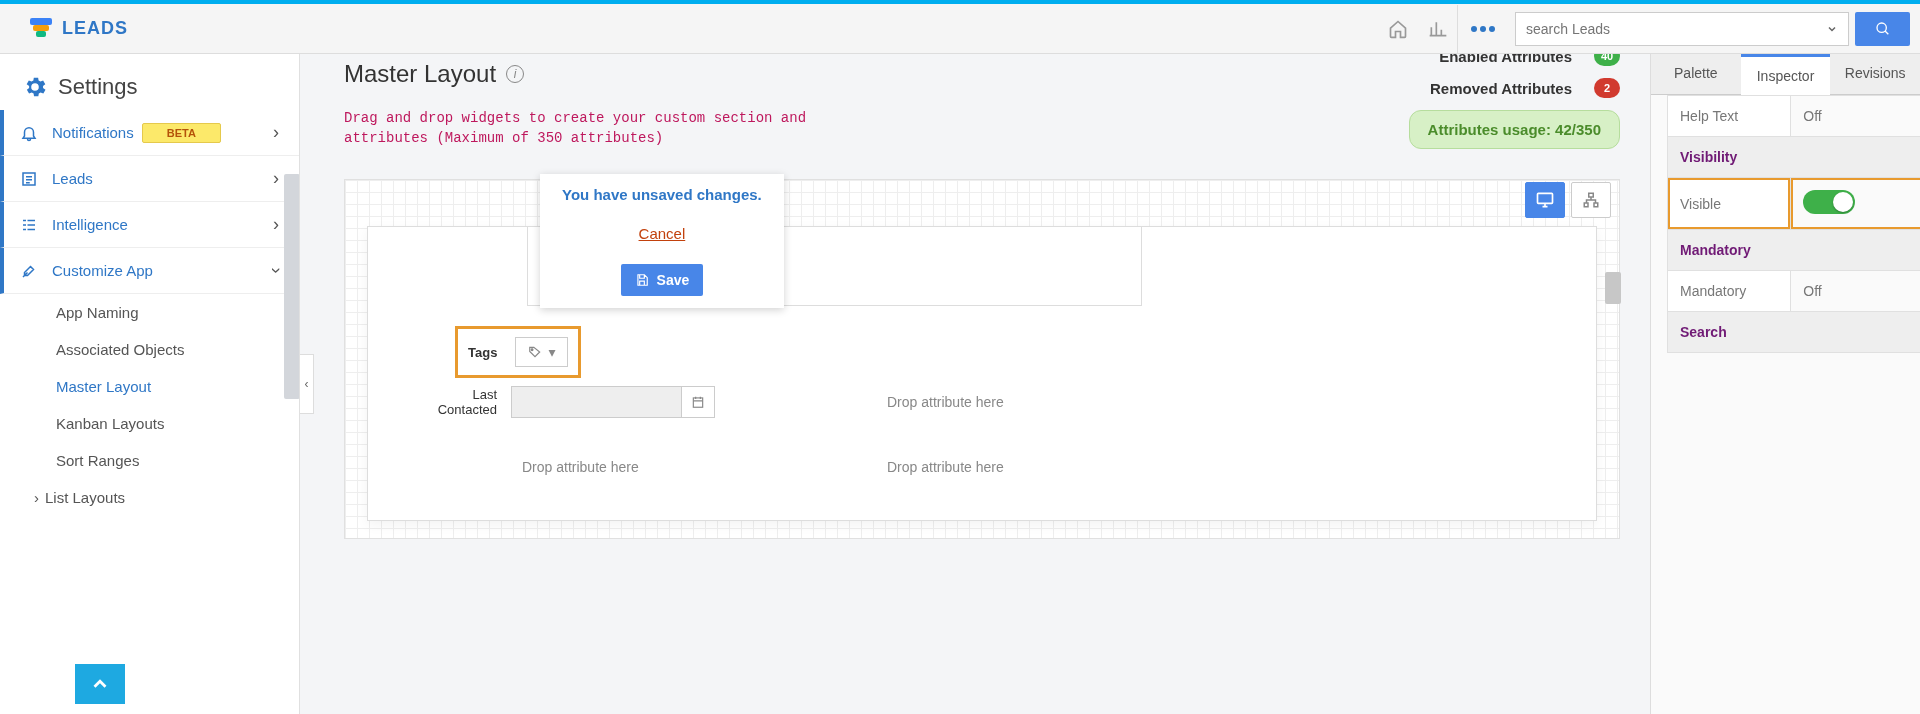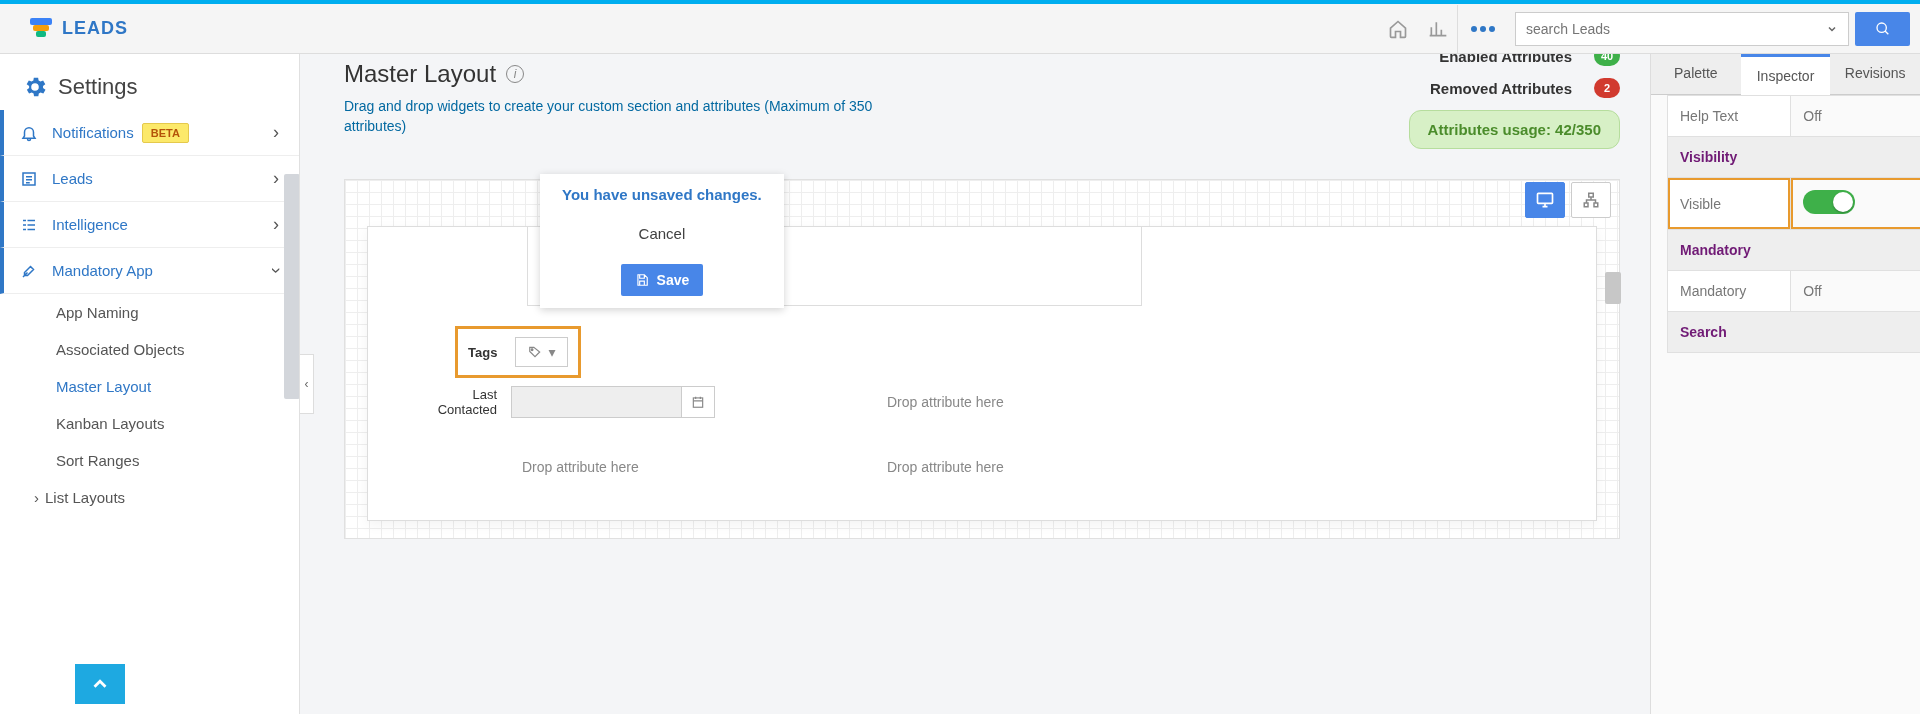--- a/index.html
+++ b/index.html
@@ -53,21 +53,21 @@
 }
 .gear-icon { width: 26px; height: 26px; }
 .settings-header .title { font-size: 22px; color: #444; }
 .nav-item {
   display: flex; align-items: center; padding: 12px 20px 12px 16px;
   border-left: 4px solid #2f77c6; border-bottom: 1px solid #eee;
   cursor: pointer; color: #2f77c6; font-size: 15px; position: relative;
 }
 .nav-item .ico { width: 18px; height: 18px; margin-right: 14px; display: flex; align-items: center; justify-content: center; }
 .nav-item .chev { margin-left: auto; color: #555; font-size: 18px; }
-.beta-badge { background: #fce96a; border: 1px solid #e5c94c; color: #b45309; font-size: 11px; font-weight: bold; padding: 3px 8px; margin-left: 8px; border-radius: 2px; }
+.beta-badge { background: #fce96a; border: 1px solid #e5c94c; color: #b45309; font-size: 11px; font-weight: bold; padding: 3px 24px; margin-left: 8px; border-radius: 2px; }
 .sub-item {
   padding: 10px 20px 10px 56px; color: #555; font-size: 15px; cursor: pointer;
 }
 .sub-item.active { color: #2f77c6; font-weight: 500; }
 .sub-item .chev-r { display: inline-block; margin-right: 6px; color: #555; margin-left: -22px; }
 .chevup-btn {
   position: fixed; left: 75px; bottom: 10px; width: 50px; height: 40px;
   background: #1ea9e1; display: flex; align-items: center; justify-content: center; cursor: pointer;
 }
 .chevup-btn svg { width: 22px; height: 22px; stroke: #fff; fill: none; stroke-width: 3; }
@@ -77,21 +77,21 @@
   display: flex; align-items: center; justify-content: center; cursor: pointer;
   height: 60px; align-self: center; color: #666; font-size: 12px;
 }
 .side-scroll { width: 16px; background: #d3d6db; border-radius: 2px; height: 225px; position: absolute; left: 284px; top: 120px; }
 
 .content { flex: 1; padding: 6px 30px; overflow-y: auto; position: relative; }
 .page-head { display: flex; }
 .page-title-row { display: flex; align-items: center; gap: 10px; }
 .page-title { font-size: 24px; color: #333; font-weight: 400; }
 .info-circ { width: 18px; height: 18px; border: 1.5px solid #888; border-radius: 50%; display: flex; align-items: center; justify-content: center; font-size: 12px; color: #888; font-style: italic; }
-.page-desc { color: #0369a1; font-size: 14px; max-width: 530px; margin-top: 8px; line-height: 1.45; }
+.page-desc { color: #be185d; font-size: 14px; max-width: 530px; margin-top: 20px; line-height: 1.45; font-family: Liberation Mono, monospace; }
 .attrs-col { margin-left: auto; text-align: right; }
 .attr-row { display: flex; align-items: center; justify-content: flex-end; gap: 22px; font-weight: bold; font-size: 15px; margin-bottom: 12px; }
 .pill { min-width: 26px; height: 20px; border-radius: 10px; display: inline-flex; align-items: center; justify-content: center; color: #fff; font-size: 11px; padding: 0 6px; font-weight: bold; }
 .pill.green { background: #3eb049; }
 .pill.red { background: #d13a2f; }
 .usage-box {
   background: #d7f0c6; border: 1px solid #b6dd9d; color: #4b8c2b;
   padding: 10px 18px; font-weight: bold; font-size: 15px; border-radius: 12px; display: inline-block;
 }
 
@@ -99,21 +99,21 @@
   background: #fff; border: 1px solid #e0e0e0; margin-top: 30px; position: relative;
   background-image: linear-gradient(#eee 1px, transparent 1px), linear-gradient(90deg, #eee 1px, transparent 1px);
   background-size: 12px 12px; padding: 6px; height: 360px;
 }
 .toolbar-float {
   position: absolute; top: -6px; left: 195px; background: #fff; box-shadow: 0 2px 8px rgba(0,0,0,0.18);
   padding: 12px 22px; display: flex; align-items: center; gap: 22px;
   font-size: 15px; z-index: 5; flex-direction: column;
 }
 .toolbar-float .msg { color: #2f77c6; font-weight: bold; }
-.toolbar-float .cancel { color: #404040; cursor: pointer; }
+.toolbar-float .cancel { color: #c2410c; text-decoration: underline; cursor: pointer; }
 .save-btn {
   background: #4886e8; color: #fff; border: none; padding: 8px 14px;
   display: flex; align-items: center; gap: 8px; cursor: pointer; font-size: 14px; font-weight: bold; border-radius: 2px;
 }
 .device-toggles { position: absolute; right: 8px; top: 2px; display: flex; gap: 6px; }
 .dev-btn { width: 40px; height: 36px; border: 1px solid #ccc; background: #fff; display: flex; align-items: center; justify-content: center; cursor: pointer; border-radius: 2px; }
 .dev-btn.active { background: #4886e8; border-color: #4886e8; }
 
 .inner-canvas {
   background: #fff; margin: 40px 16px 16px 16px; box-shadow: inset 0 0 0 1px #ddd, 0 4px 12px rgba(0,0,0,.05);
@@ -238,21 +238,21 @@
         </span>
       <span>Intelligence</span>
       <span class="chev">›</span>
     </div>
     <div class="nav-item">
       <span class="ico">
           <svg viewBox="0 0 24 24" fill="none" stroke="#2f77c6" stroke-width="2">
             <path d="M14 6l4 4-8 8H6v-4zM4 20l6-6"></path>
           </svg>
         </span>
-      <span>Mandatory App</span>
+      <span>Customize App</span>
       <span class="chev" style="transform:rotate(90deg)">›</span>
     </div>
 
     <div class="sub-item">App Naming</div>
     <div class="sub-item">Associated Objects</div>
     <div class="sub-item active">Master Layout</div>
     <div class="sub-item">Kanban Layouts</div>
     <div class="sub-item">Sort Ranges</div>
     <div class="sub-item"><span class="chev-r">›</span><span>List Layouts</span></div>
 

